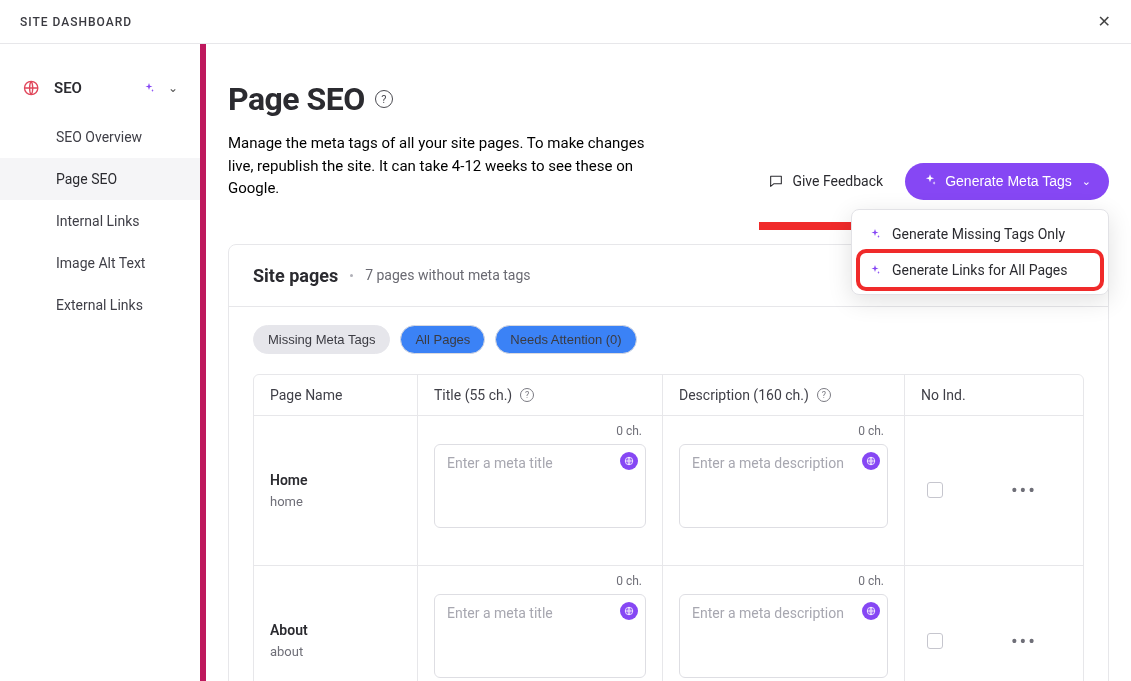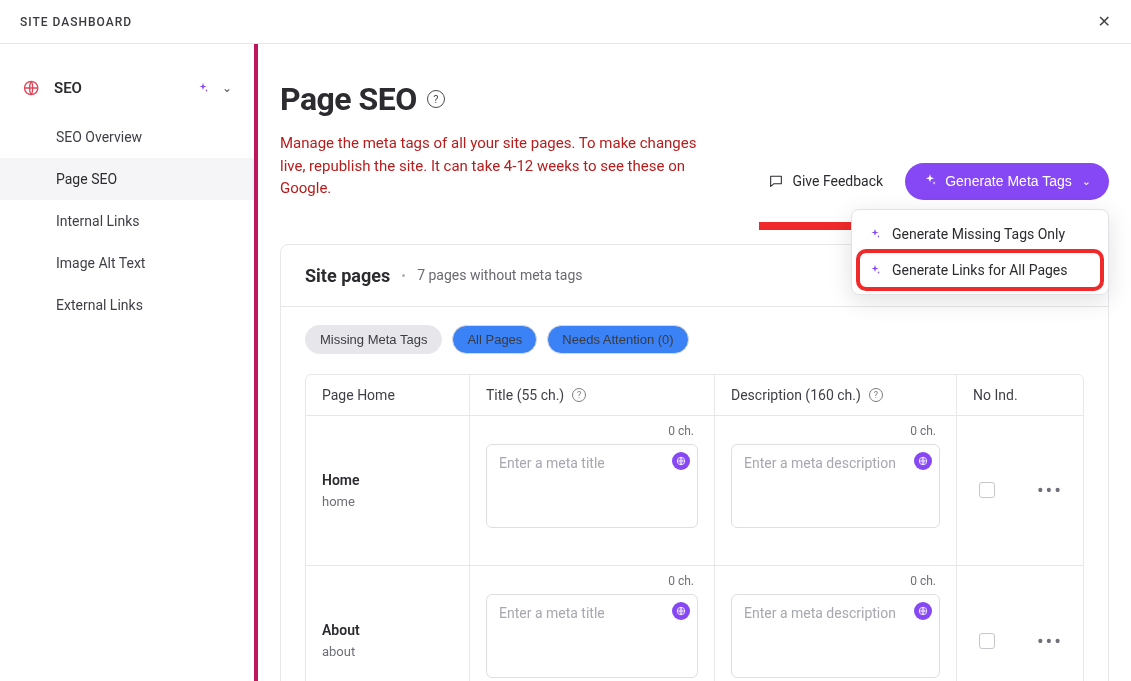--- a/index.html
+++ b/index.html
@@ -31,22 +31,22 @@
     color: #444;
     font-size: 16px;
     cursor: pointer;
     line-height: 1;
   }
   .layout {
     display: flex;
     height: calc(100% - 44px);
   }
   .sidebar {
-    width: 258px;
-    border-right: 4px solid #be185d;
+    width: 206px;
+    border-right: 6px solid #be185d;
     padding-top: 28px;
   }
   .side-header {
     display: flex;
     align-items: center;
     padding: 6px 22px 18px 22px;
     gap: 12px;
     cursor: pointer;
   }
   .side-header .lbl {
@@ -95,21 +95,21 @@
   }
   .subtitle-row {
     display:flex; align-items:flex-end; justify-content:space-between;
     margin-top: 14px;
     gap: 24px;
   }
   .subtitle {
     max-width: 440px;
     font-size: 15px;
     line-height: 1.5;
-    color: #b91c1c;
+    color: #000000;
   }
   .actions-row { display:flex; align-items:center; gap: 22px; position:relative; }
   .feedback-link {
     display:flex; align-items:center; gap:8px;
     color:#2b2b30; font-size:14px; cursor:pointer;
   }
   .feedback-icon svg { display:block; }
   .btn-primary {
     background: #8647f4;
     color: #fff;
@@ -372,21 +372,21 @@
 
       <div class="chips">
         <button class="chip active">Missing Meta Tags</button>
         <button class="chip">All Pages</button>
         <button class="chip">Needs Attention (0)</button>
       </div>
 
       <div class="table-wrap">
         <div class="tbl">
           <div class="thead">
-            <div class="th col-name">Page Home</div>
+            <div class="th col-name">Page Name</div>
             <div class="th col-title">
               <span>Title (55 ch.)</span>
               <span class="help-sm">?</span>
             </div>
             <div class="th col-desc">
               <span>Description (160 ch.)</span>
               <span class="help-sm">?</span>
             </div>
             <div class="th col-noind">No Ind…</div>
             <div class="th col-act"></div>

